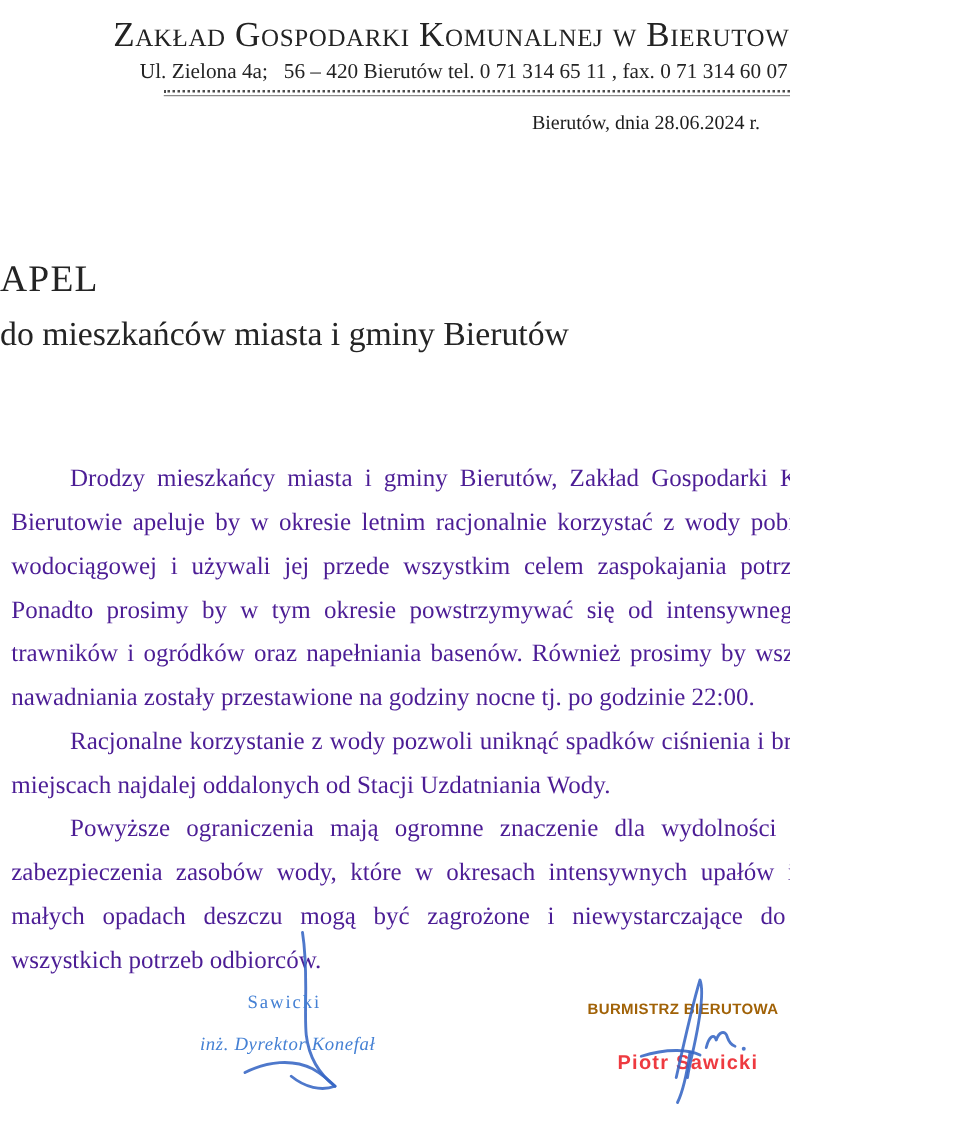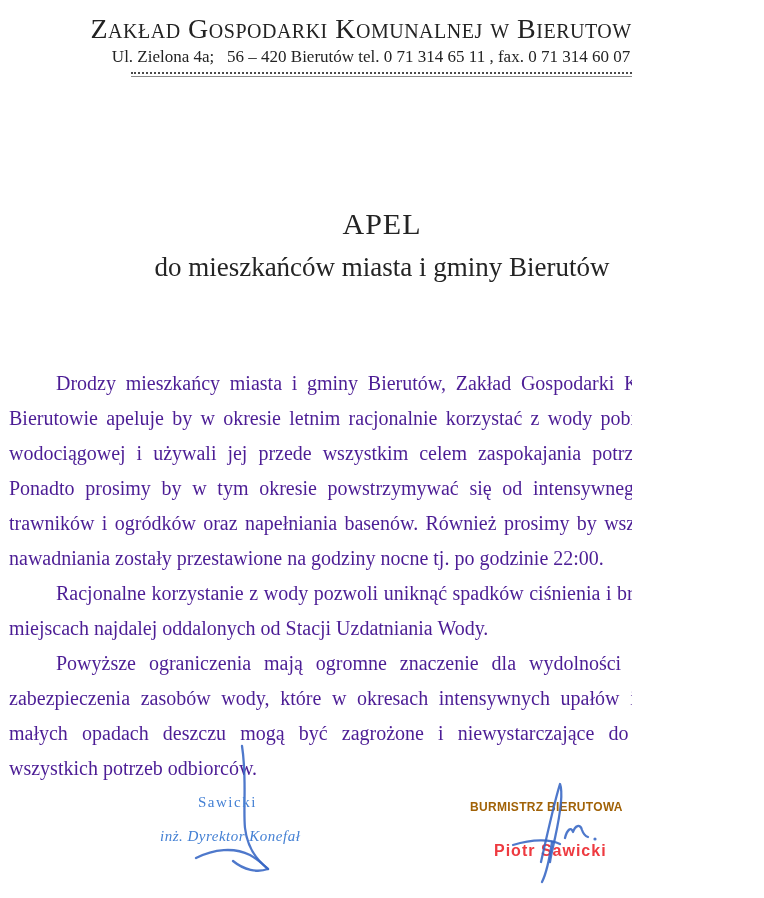--- a/index.html
+++ b/index.html
@@ -54,21 +54,21 @@
     font-size: 16px;
     color: #1d1d1d;
   }
 
   
   .title-block {
     position: absolute;
     top: 207px;
     left: 0;
     width: 764px;
-    text-align: center;
+    text-align: left;
   }
   .title-main {
     font-size: 30px;
     line-height: 34px;
     letter-spacing: 1px;
     font-weight: 400;
     margin: 0;
     color: #242424;
   }
   .title-sub {
@@ -169,20 +169,21 @@
 <body>
 
 <div class="page">
 
   <div class="letterhead">
     <div class="org-name">Zakład Gospodarki Komunalnej w Bierutowie</div>
     <div class="org-address">Ul. Zielona 4a;   56 – 420 Bierutów tel. 0 71 314 65 11 , fax. 0 71 314 60 07</div>
   </div>
   <div class="letterhead-rule"></div>
 
+  <div class="date-line">Bierutów, dnia 28.06.2024 r.</div>
 
   <div class="title-block">
     <h1 class="title-main">APEL</h1>
     <h2 class="title-sub">do mieszkańców miasta i gminy Bierutów</h2>
   </div>
 
   <div class="letter-body">
     <p>Drodzy mieszkańcy miasta i gminy Bierutów, Zakład Gospodarki Komunalnej w Bierutowie apeluje by w okresie letnim racjonalnie korzystać z wody pobieranej z sieci wodociągowej i używali jej przede wszystkim celem zaspokajania potrzeb bytowych. Ponadto prosimy by w tym okresie powstrzymywać się od intensywnego podlewania trawników i ogródków oraz napełniania basenów. Również prosimy by wszelkie systemy nawadniania zostały przestawione na godziny nocne tj. po godzinie 22:00.</p>
     <p>Racjonalne korzystanie z wody pozwoli uniknąć spadków ciśnienia i braków wody w miejscach najdalej oddalonych od Stacji Uzdatniania Wody.</p>
     <p>Powyższe ograniczenia mają ogromne znaczenie dla wydolności systemu oraz zabezpieczenia zasobów wody, które w okresach intensywnych upałów i przy bardzo małych opadach deszczu mogą być zagrożone i niewystarczające do zaspokojenia wszystkich potrzeb odbiorców.</p>

